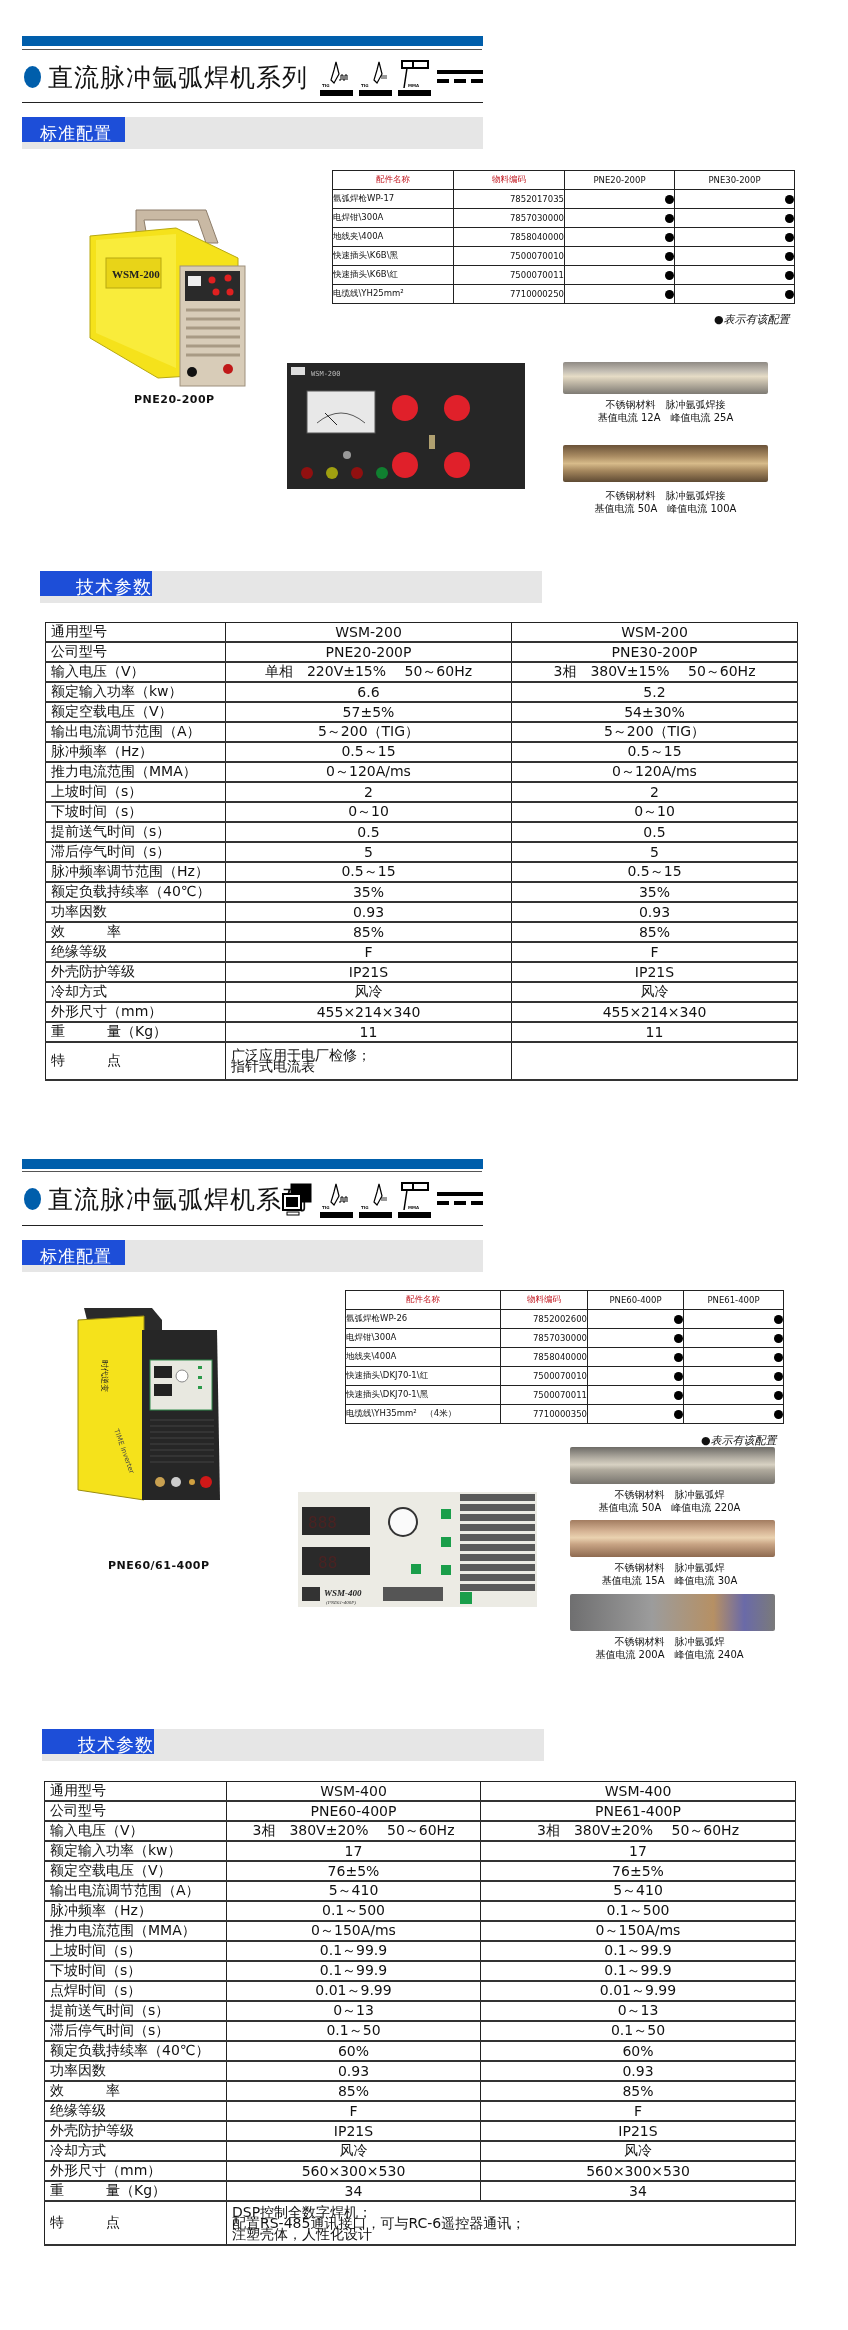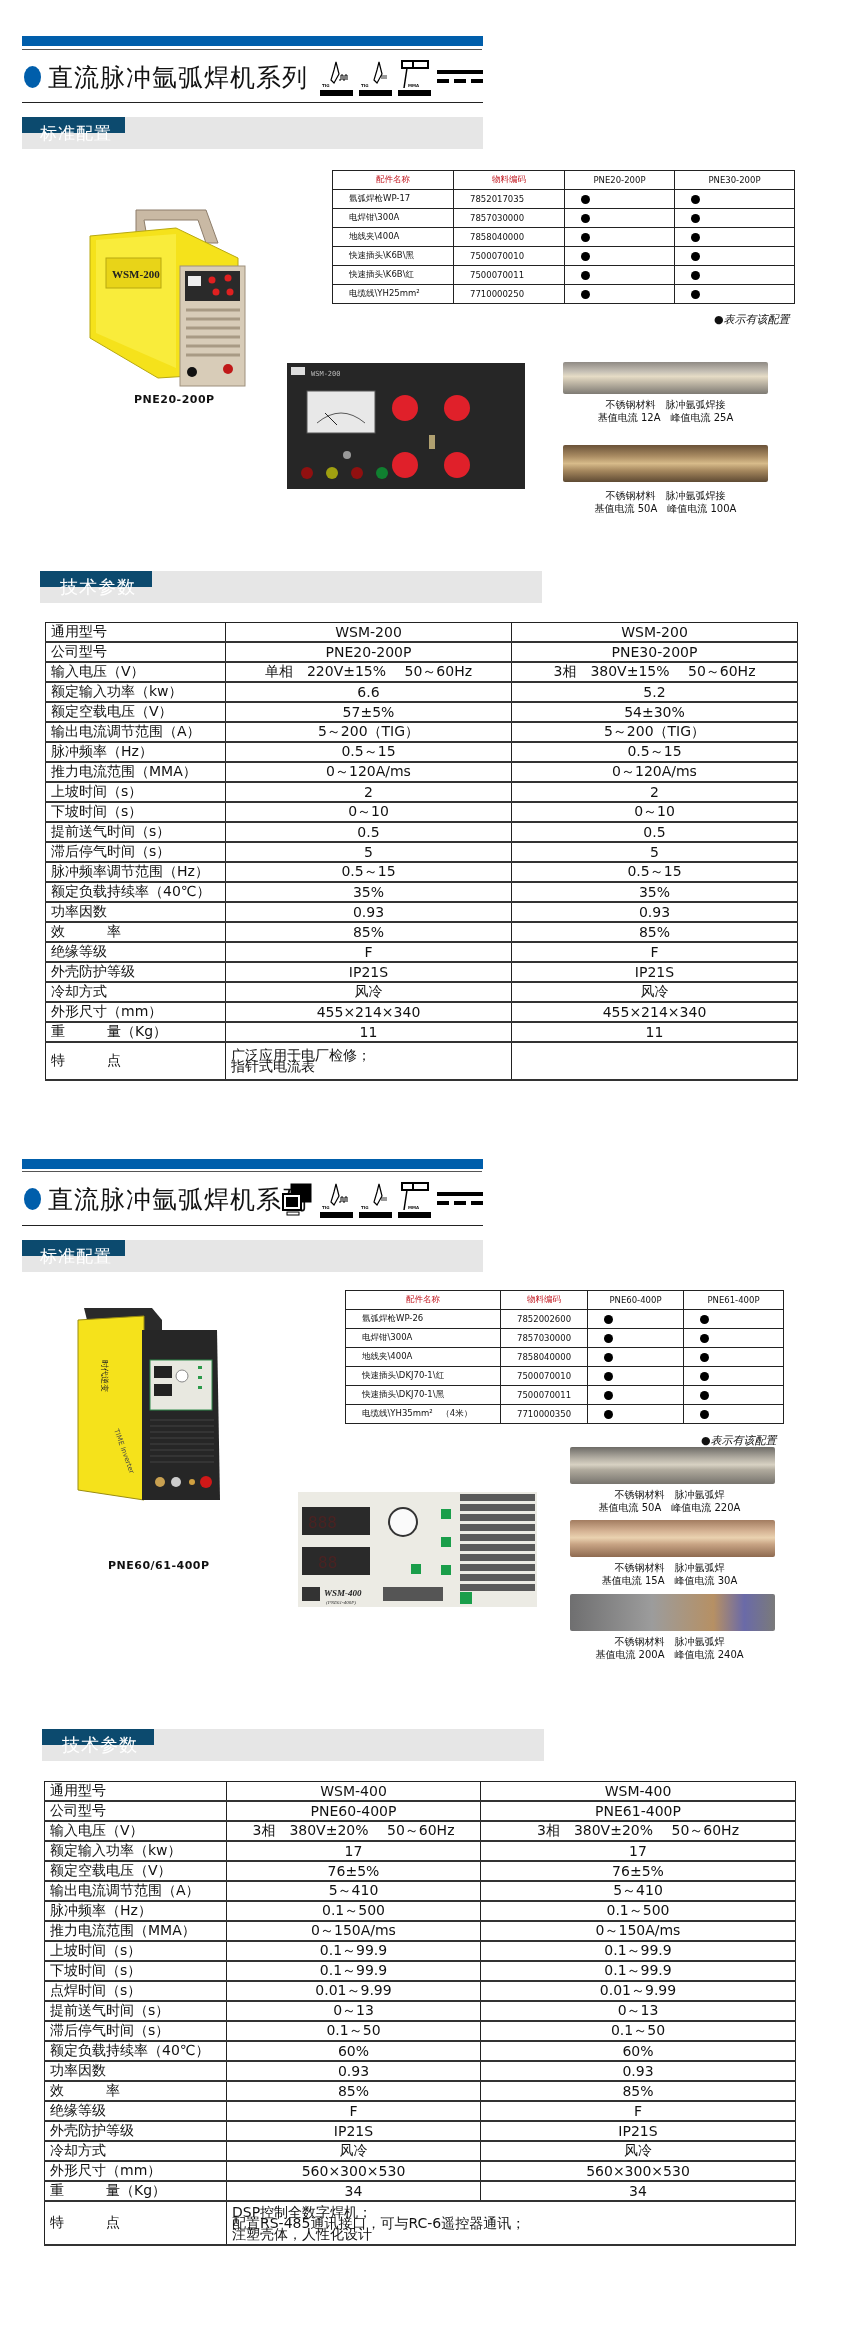--- a/index.html
+++ b/index.html
@@ -16,31 +16,31 @@
   .icons { position: absolute; right: 0; top: 0; height: 36px; display: flex; align-items: flex-end; gap: 6px; }
   .icon-box { position: relative; width: 33px; height: 36px; }
   .icon-box .base { position: absolute; left: 0; bottom: 0; width: 33px; height: 6px; background: #000; }
   .icon-box .lbl { position: absolute; left: 2px; bottom: 8px; font-size: 4px; font-weight: bold; }
   .lines-icon { position: relative; width: 46px; height: 36px; }
   .lines-icon .l1 { position: absolute; left: 0; top: 10px; width: 46px; height: 4px; background: #000; }
   .lines-icon .l2 { position: absolute; top: 19px; height: 4px; width: 12px; background: #000; }
 
   
   .band { position: absolute; left: 22px; width: 461px; height: 32px; background: #e6e6e6; }
-  .band .tag { position: absolute; left: 0; top: 0; width: 103px; height: 16px; background: #0c4a6e; color: #fff; font-size: 17px; line-height: 32px; padding-left: 18px; letter-spacing: 1px; }
-  .band-wide { left: 10px; width: 502px; }
+  .band .tag { position: absolute; left: 0; top: 0; width: 103px; height: 25px; background: #1d4ed8; color: #fff; font-size: 17px; line-height: 32px; padding-left: 18px; letter-spacing: 1px; }
+  .band-wide { left: 10px; width: 502px; text-align: right; }
   .band-wide .tag { width: 112px; padding-left: 20px; font-size: 18px; }
 
   
   table { border-collapse: collapse; table-layout: fixed; }
   .cfg { position: absolute; font-size: 8.5px; }
-  .cfg td, .cfg th { border: 1px solid #222; height: 19px; padding: 0 16px; font-weight: normal; white-space: nowrap; }
+  .cfg td, .cfg th { border: 1px solid #222; height: 19px; padding: 0 0; font-weight: normal; white-space: nowrap; }
   .cfg th { color: #c0141c; text-align: center; }
   .cfg th.plain { color: #111; }
-  .cfg td.c { text-align: left; }
+  .cfg td.c { text-align: right; }
   .bullet { display: inline-block; width: 9px; height: 9px; border-radius: 50%; background: #000; vertical-align: middle; }
   .legend-note { position: absolute; font-size: 11px; font-style: italic; }
 
   
   .spec { position: absolute; left: 15px; width: 763px; font-size: 14px; }
   .spec td { border: 1px solid #222; border-bottom-width: 2px; border-bottom-color: #333; height: 19.3px; padding: 0 5px; white-space: nowrap; }
   .spec td.c { text-align: center; }
   .spec td.multi { white-space: normal; line-height: 11px; padding: 2px 5px; }
 
   

